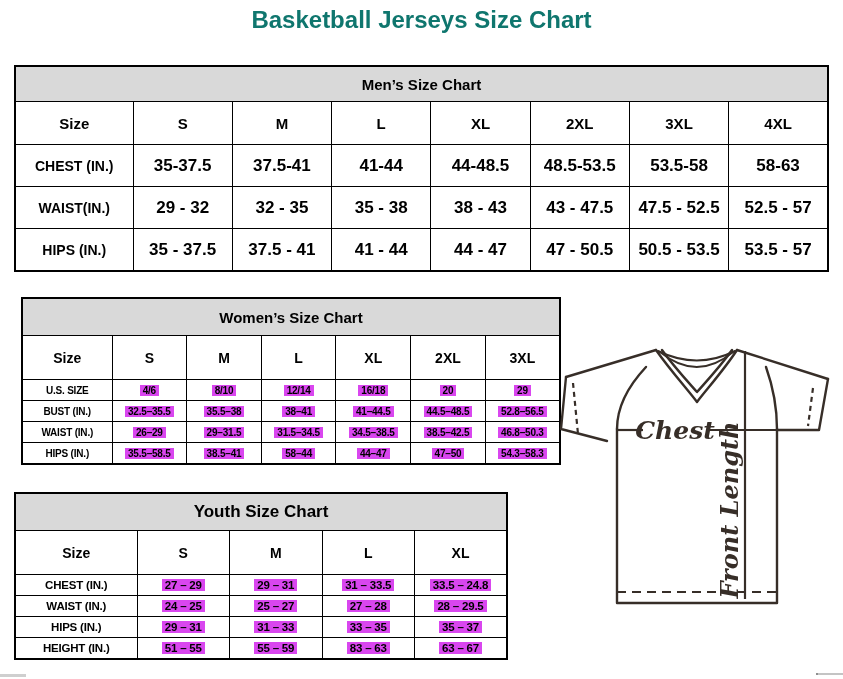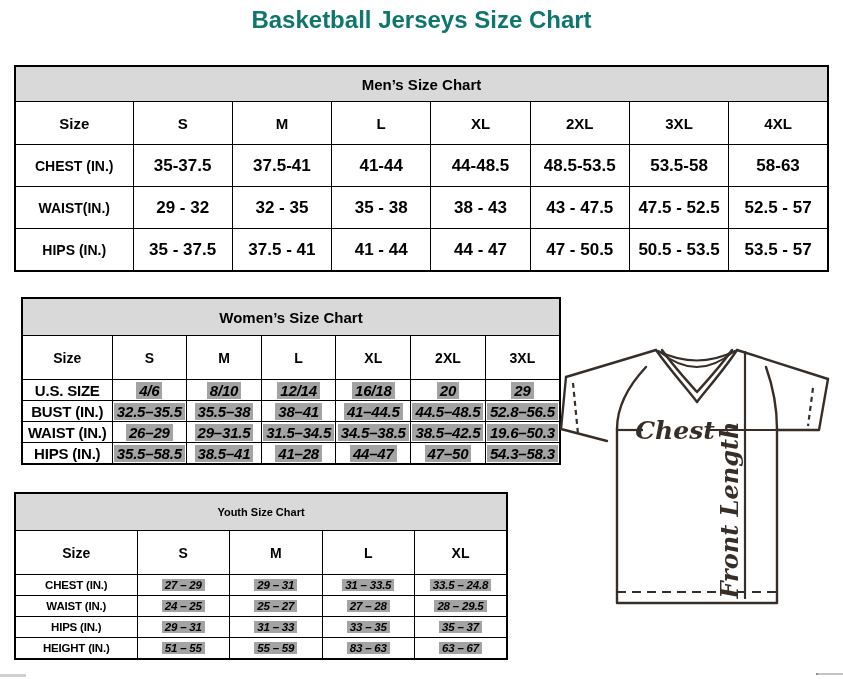--- a/index.html
+++ b/index.html
@@ -23,28 +23,28 @@
   
   table.mens{left:14px;top:65px;width:815px;}
   .mens tr.band td{height:34px;font-size:15px;}
   .mens tr.sizes td{height:42px;font-size:15px;}
   .mens tr.datarow td{height:41px;font-size:17px;}
   .mens tr.datarow td:first-child{font-size:14px;}
   
   table.womens{left:14px;top:297px;width:540px;margin-left:7px;}
   .womens tr.band td{height:36px;font-size:15px;}
   .womens tr.sizes td{height:43px;font-size:14px;}
-  .womens tr.datarow td{height:20px;font-size:15px;letter-spacing:-0.2px;}
+  .womens tr.datarow td{height:20px;font-size:10px;letter-spacing:-0.2px;}
   
   table.youth{left:14px;top:492px;width:494px;}
-  .youth tr.band td{height:36px;font-size:11px;}
+  .youth tr.band td{height:36px;font-size:17px;}
   .youth tr.sizes td{height:43px;font-size:14px;}
   .youth tr.datarow td{height:20px;font-size:11.5px;letter-spacing:-0.2px;}
   
-  .womens .hl,.youth .hl{background:#a3a3a3;padding:0 3px;font-style:italic;}
+  .womens .hl,.youth .hl{background:#d946ef;padding:0 3px;}
   .mens .hl{background:transparent;}
   
   .jersey-wrap{position:absolute;left:558px;top:340px;width:284px;height:272px;}
   .jersey-wrap svg{display:block;}
   .scroll-frag{position:absolute;background:#cfcfcf;}
   .scroll-frag.right{background:#c4c4c4;border-left:2px solid #8f8f8f;}
 </style>
 </head>
 <body>
 
@@ -138,27 +138,27 @@
         <td><span class="hl">44.5–48.5</span></td>
         <td><span class="hl">52.8–56.5</span></td>
       </tr>
       <tr class="datarow">
         <td>WAIST (IN.)</td>
         <td><span class="hl">26–29</span></td>
         <td><span class="hl">29–31.5</span></td>
         <td><span class="hl">31.5–34.5</span></td>
         <td><span class="hl">34.5–38.5</span></td>
         <td><span class="hl">38.5–42.5</span></td>
-        <td><span class="hl">19.6–50.3</span></td>
+        <td><span class="hl">46.8–50.3</span></td>
       </tr>
       <tr class="datarow">
         <td>HIPS (IN.)</td>
         <td><span class="hl">35.5–58.5</span></td>
         <td><span class="hl">38.5–41</span></td>
-        <td><span class="hl">41–28</span></td>
+        <td><span class="hl">58–44</span></td>
         <td><span class="hl">44–47</span></td>
         <td><span class="hl">47–50</span></td>
         <td><span class="hl">54.3–58.3</span></td>
       </tr>
     </tbody>
   </table>
 
 <table class="sizetable youth">
   <colgroup>
       <col style="width:122px">

